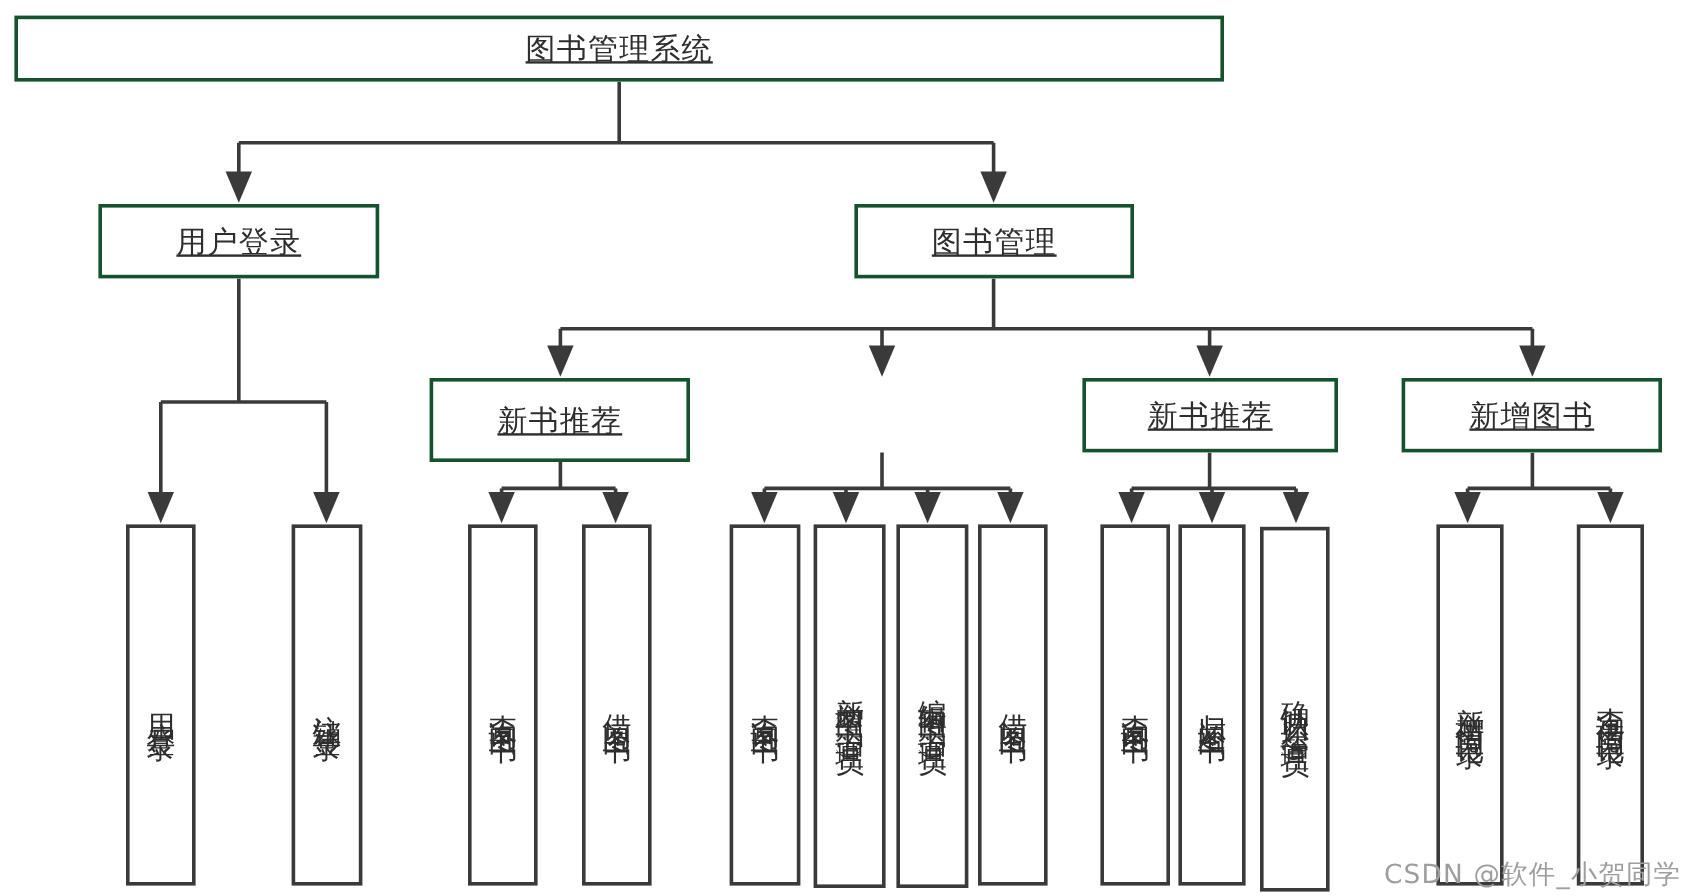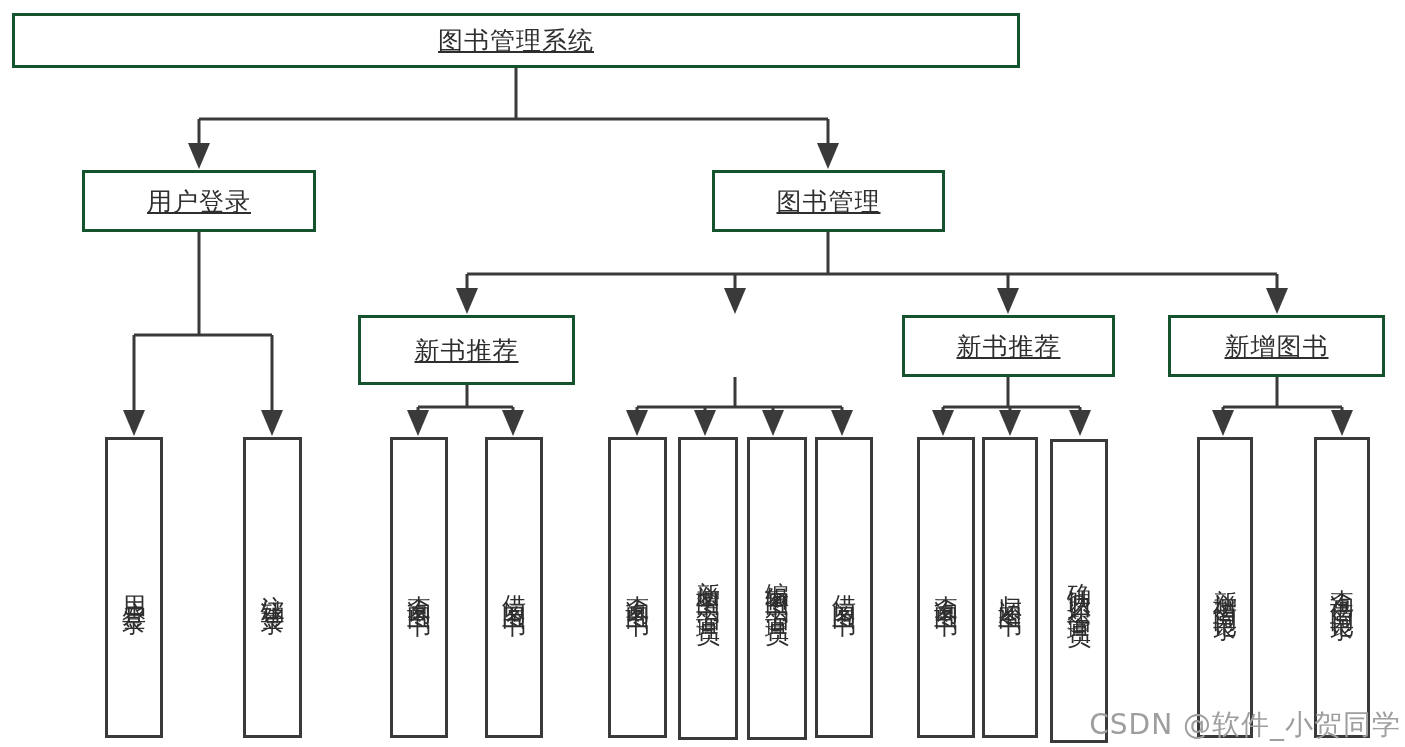--- a/index.html
+++ b/index.html
@@ -43,21 +43,21 @@
     font-size: 24px;
     letter-spacing: 6px;
     line-height: 1;
     z-index: 2;
     overflow: hidden;
   }
   .watermark {
     position: absolute;
     right: 4px;
     bottom: 3px;
-    font-size: 28px;
+    font-size: 22px;
     color: #9e9e9e;
     letter-spacing: 1px;
     white-space: nowrap;
     z-index: 3;
   }
 </style>
 </head>
 <body>
 
 <div id="stage">

